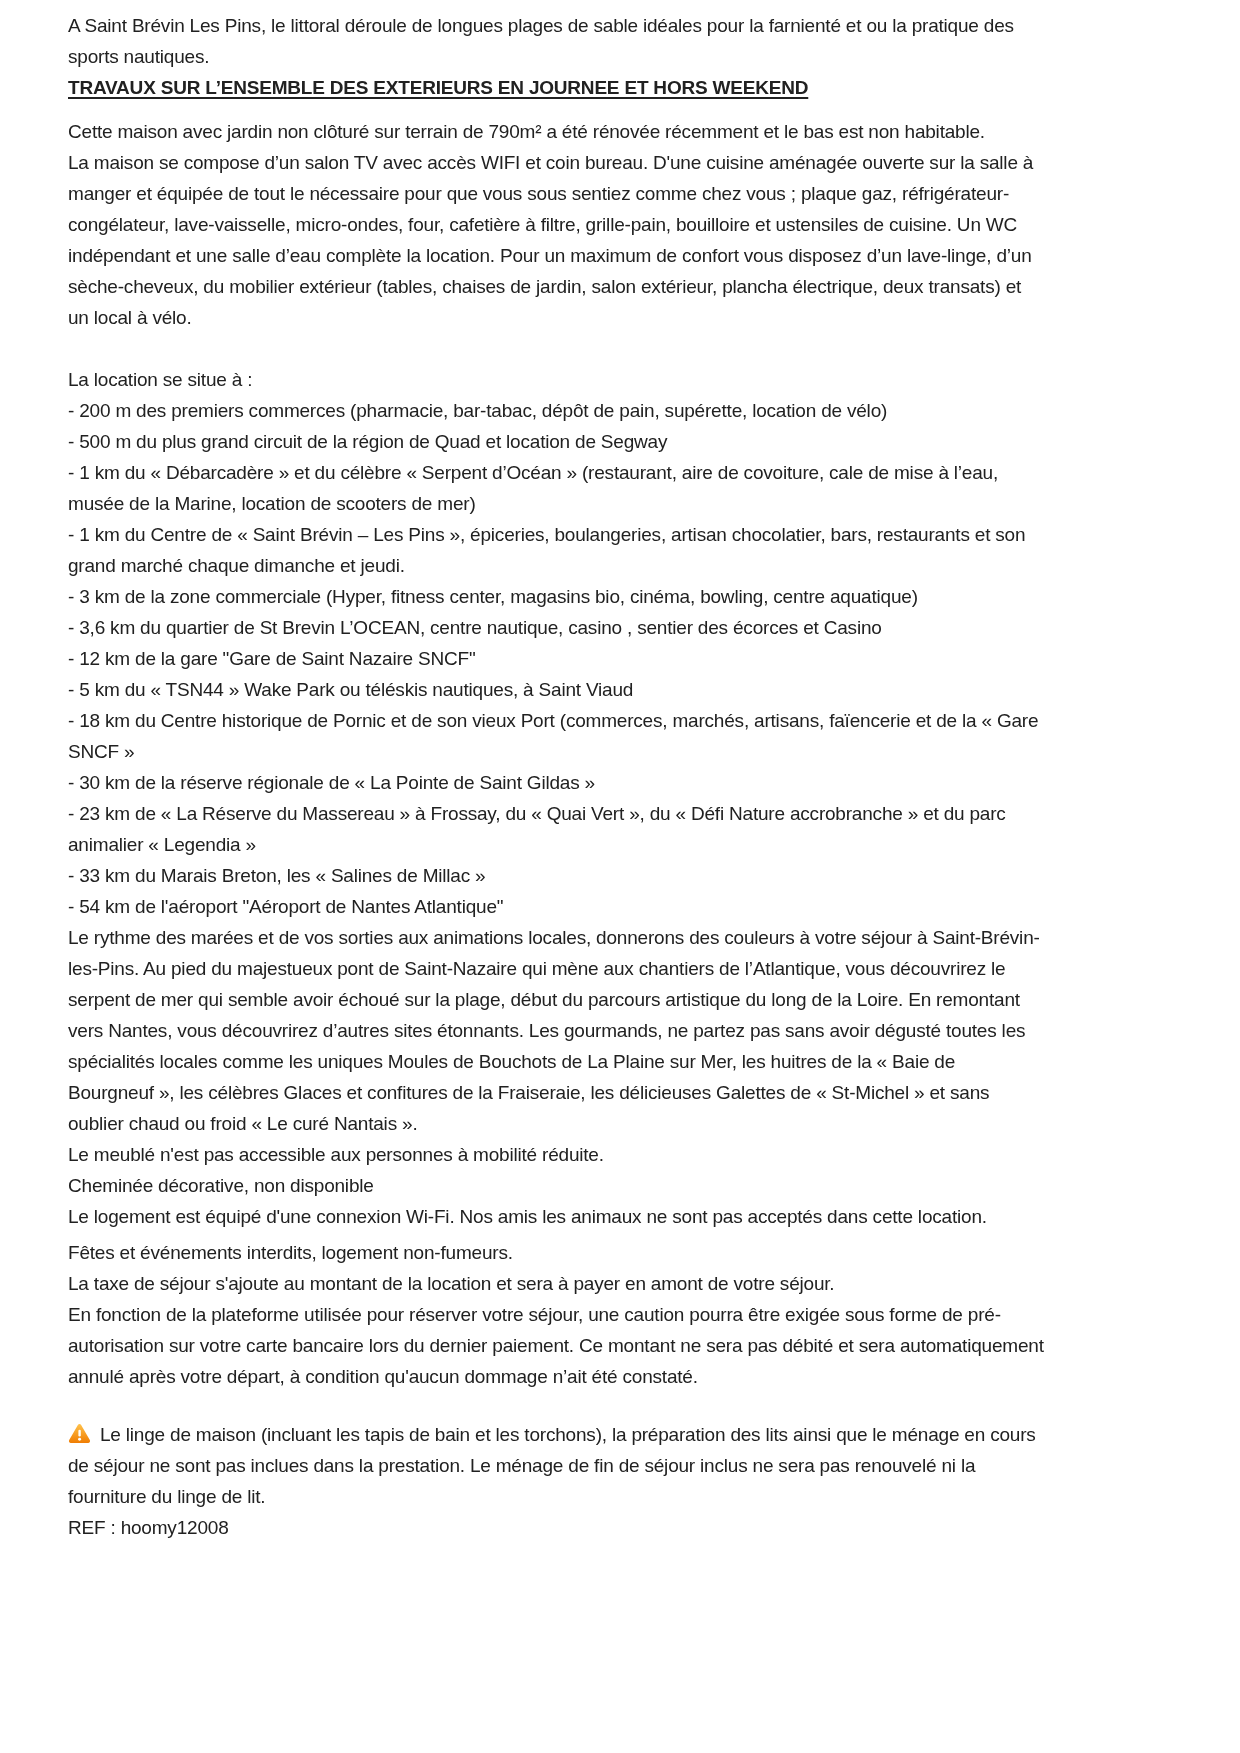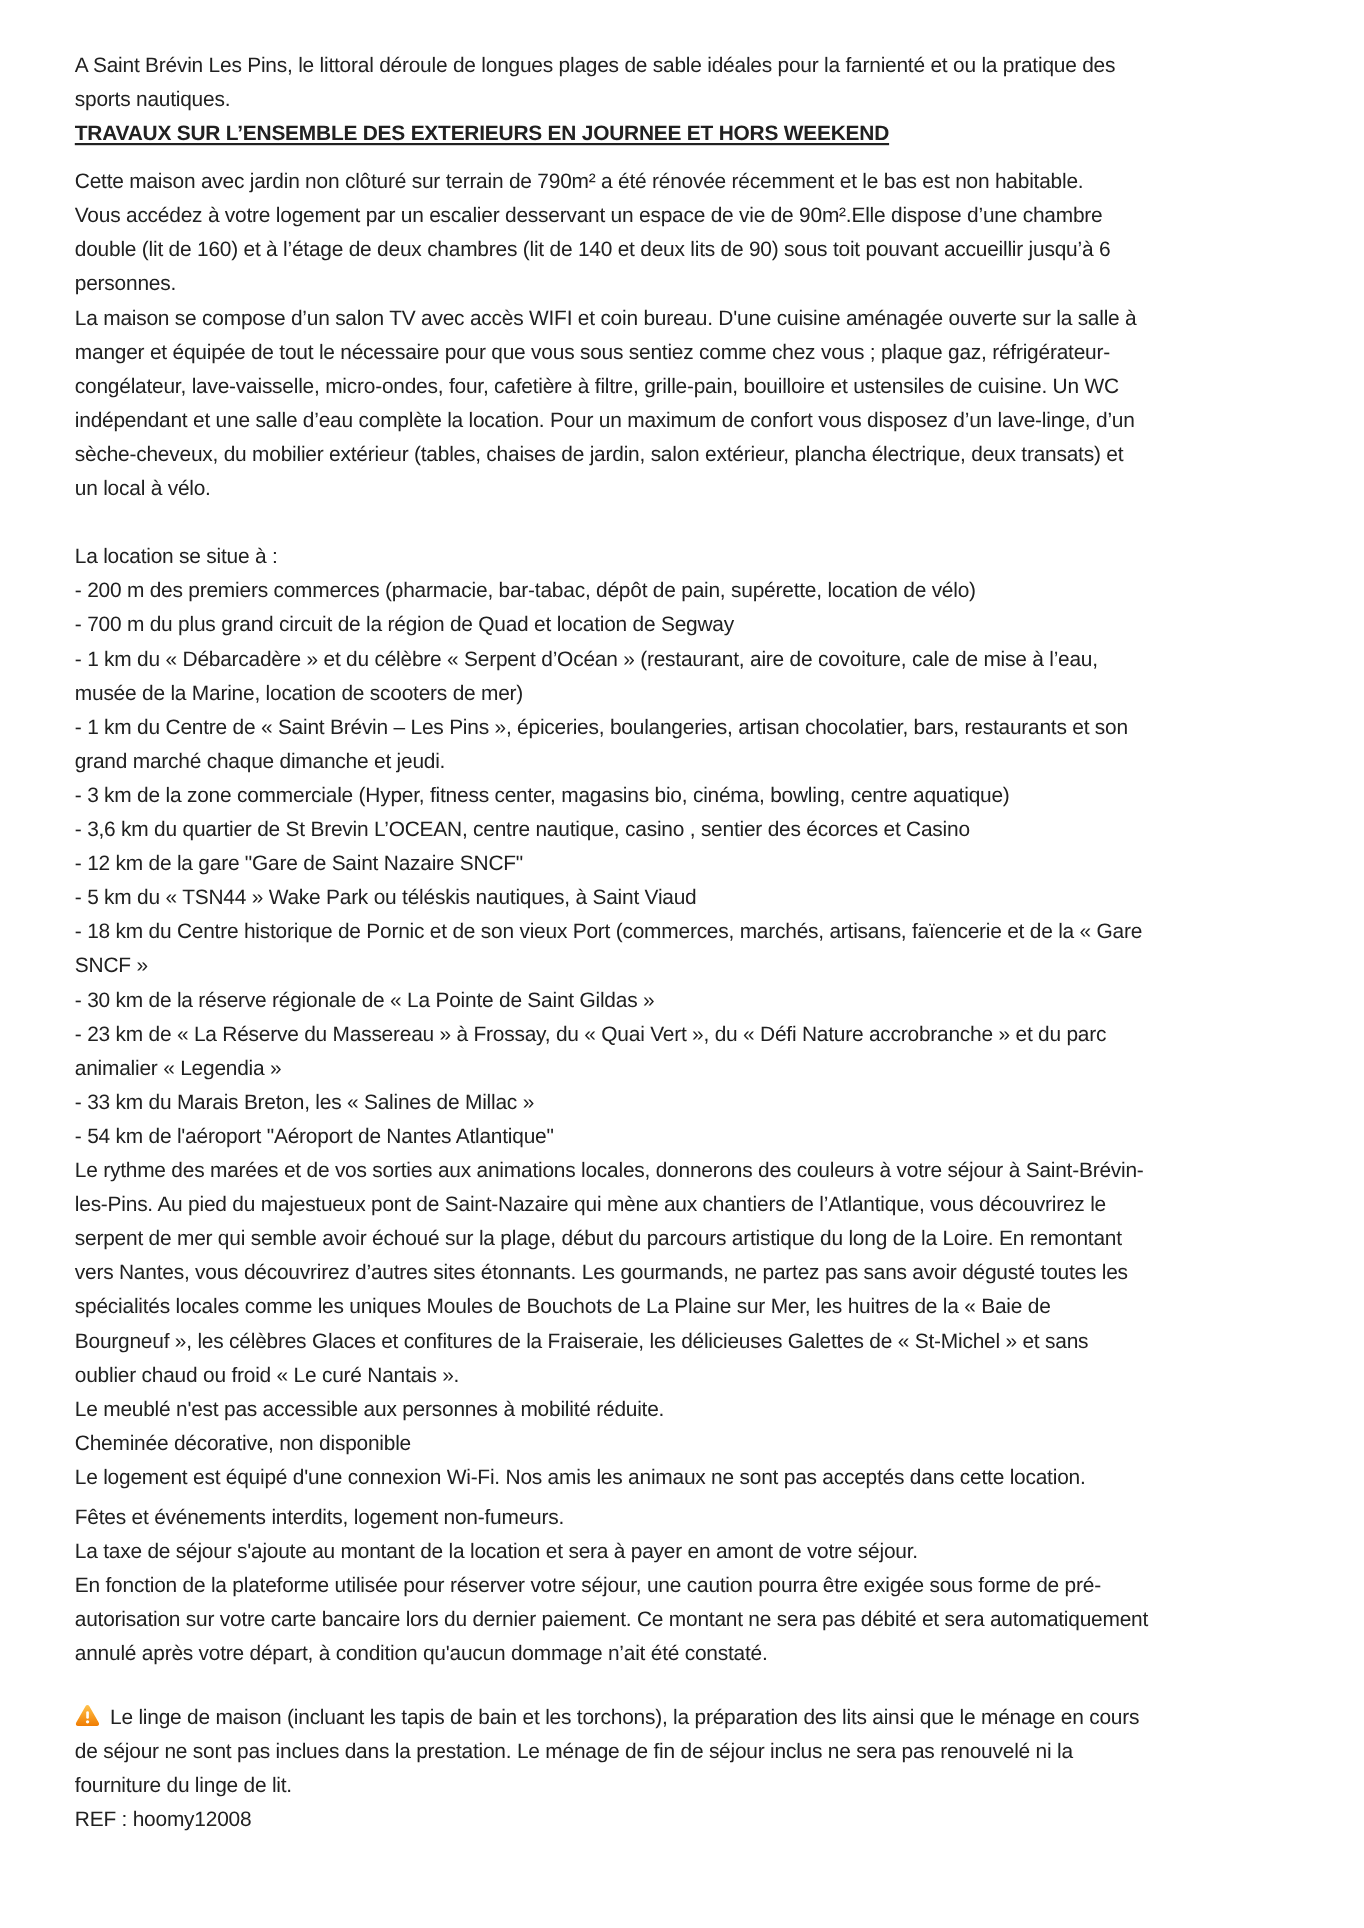--- a/index.html
+++ b/index.html
@@ -5,21 +5,21 @@
   * { margin: 0; padding: 0; box-sizing: border-box; }
   html, body { background: #ffffff; }
   body {
     width: 1240px;
     min-height: 1753px;
     font-family: "Liberation Sans", sans-serif;
     color: #212121;
   }
   .doc {
     margin-left: 68px;
-    padding-top: 44px;
+    padding-top: 10px;
     width: 976px;
     font-size: 19px;
     line-height: 31px;
     letter-spacing: -0.2px;
   }
   .block { margin: 0; }
   .block-intro        { margin-bottom: 13px; }
   .block-description  { margin-bottom: 31px; }
   .block-surroundings { margin-bottom: 5px; }
   .block-rules        { margin-bottom: 27px; }
@@ -44,28 +44,27 @@
 
 <div class="doc">
 
   <div class="block block-intro">
     <div class="line">A Saint Brévin Les Pins, le littoral déroule de longues plages de sable idéales pour la farnienté et ou la pratique des sports nautiques.</div>
     <div class="line notice-heading">TRAVAUX SUR L’ENSEMBLE DES EXTERIEURS EN JOURNEE ET HORS WEEKEND</div>
   </div>
 
   <div class="block block-description">
     <div class="line">Cette maison avec jardin non clôturé sur terrain de 790m² a été rénovée récemment et le bas est non habitable.</div>
-    <div class="line">Vous accédez à votre logement par un escalier desservant un espace de vie de 90m².Elle dispose d’une chambre double (lit de 160) et à l’étage de deux chambres (lit de 140 et deux lits de 90) sous toit pouvant accueillir jusqu’à 6 personnes.</div>
     <div class="line">La maison se compose d’un salon TV avec accès WIFI et coin bureau. D'une cuisine aménagée ouverte sur la salle à manger et équipée de tout le nécessaire pour que vous sous sentiez comme chez vous ; plaque gaz, réfrigérateur-congélateur, lave-vaisselle, micro-ondes, four, cafetière à filtre, grille-pain, bouilloire et ustensiles de cuisine. Un WC indépendant et une salle d’eau complète la location. Pour un maximum de confort vous disposez d’un lave-linge, d’un sèche-cheveux, du mobilier extérieur (tables, chaises de jardin, salon extérieur, plancha électrique, deux transats) et un local à vélo.</div>
   </div>
 
   <div class="block block-location">
     <div class="line">La location se situe à :</div>
     <div class="line">- 200 m des premiers commerces (pharmacie, bar-tabac, dépôt de pain, supérette, location de vélo)</div>
-    <div class="line">- 700 m du plus grand circuit de la région de Quad et location de Segway</div>
+    <div class="line">- 500 m du plus grand circuit de la région de Quad et location de Segway</div>
     <div class="line">- 1 km du « Débarcadère » et du célèbre « Serpent d’Océan » (restaurant, aire de covoiture, cale de mise à l’eau, musée de la Marine, location de scooters de mer)</div>
     <div class="line">- 1 km du Centre de « Saint Brévin – Les Pins », épiceries, boulangeries, artisan chocolatier, bars, restaurants et son grand marché chaque dimanche et jeudi.</div>
     <div class="line">- 3 km de la zone commerciale (Hyper, fitness center, magasins bio, cinéma, bowling, centre aquatique)</div>
     <div class="line">- 3,6 km du quartier de St Brevin L’OCEAN, centre nautique, casino , sentier des écorces et Casino</div>
     <div class="line">- 12 km de la gare "Gare de Saint Nazaire SNCF"</div>
     <div class="line">- 5 km du « TSN44 » Wake Park ou téléskis nautiques, à Saint Viaud</div>
     <div class="line">- 18 km du Centre historique de Pornic et de son vieux Port (commerces, marchés, artisans, faïencerie et de la « Gare SNCF »</div>
     <div class="line">- 30 km de la réserve régionale de « La Pointe de Saint Gildas »</div>
     <div class="line">- 23 km de « La Réserve du Massereau » à Frossay, du « Quai Vert », du « Défi Nature accrobranche » et du parc animalier « Legendia »</div>
     <div class="line">- 33 km du Marais Breton, les « Salines de Millac »</div>

